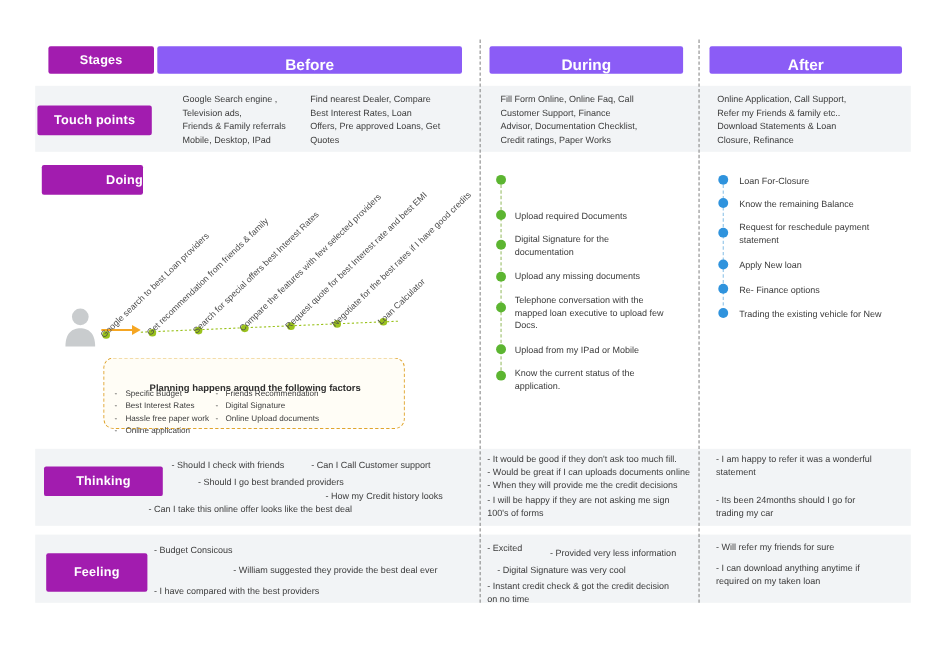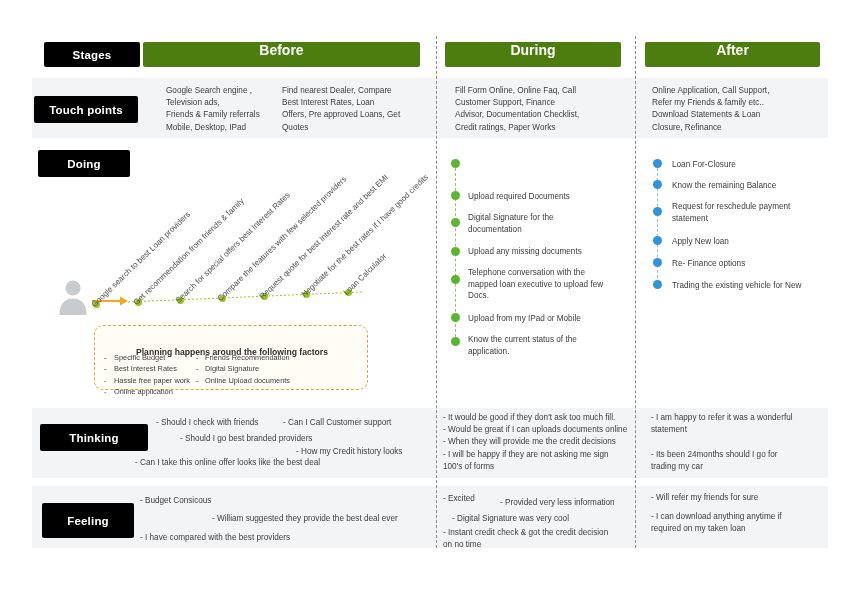--- a/index.html
+++ b/index.html
@@ -17,36 +17,36 @@
   }
   .canvas {
     position: absolute;
     left: 0; top: 0;
     width: 860px; height: 596px;
   }
 
   
   .stage-pill {
     position: absolute;
-    background: #000000;
+    background: #a21caf;
     color: #ffffff;
     font-size: 11.5px;
     font-weight: bold;
     display: flex;
     align-items: center;
     justify-content: center;
     border-radius: 2px;
     letter-spacing: 0.2px;
   }
   .header-bar {
     position: absolute;
-    background: #4d7c0f;
+    background: #8b5cf6;
     color: #ffffff;
     display: flex;
-    align-items: flex-start;
+    align-items: flex-end;
     justify-content: center;
     font-size: 14px;
     font-weight: bold;
     border-radius: 2px;
   }
   .row-band {
     position: absolute;
     background: #f2f4f6;
   }
   .dashline {
@@ -144,21 +144,21 @@
 
   <div class="dashline" style="left:436px; top:36px; height:512px;"></div>
   <div class="dashline" style="left:635px; top:36px; height:512px;"></div>
 
   <div class="stage-pill" style="left:44px; top:42px; width:96px; height:25px;">
     <span>Stages</span>
   </div>
   <div class="stage-pill" style="left:34px; top:96px; width:104px; height:27px;align-items:center;">
     <span>Touch points</span>
   </div>
-  <div class="stage-pill" style="left:38px; top:150px; width:92px; height:27px;">
+  <div class="stage-pill" style="left:38px; top:150px; width:92px; height:27px;justify-content:flex-end;">
     <span>Doing</span>
   </div>
   <div class="stage-pill" style="left:40px; top:424px; width:108px; height:27px;text-align:center;">
     <span>Thinking</span>
   </div>
   <div class="stage-pill" style="left:42px; top:503px; width:92px; height:35px;">
     <span>Feeling</span>
   </div>
 
   <div class="header-bar" style="left:143px; top:42px; width:277px; height:25px;">

